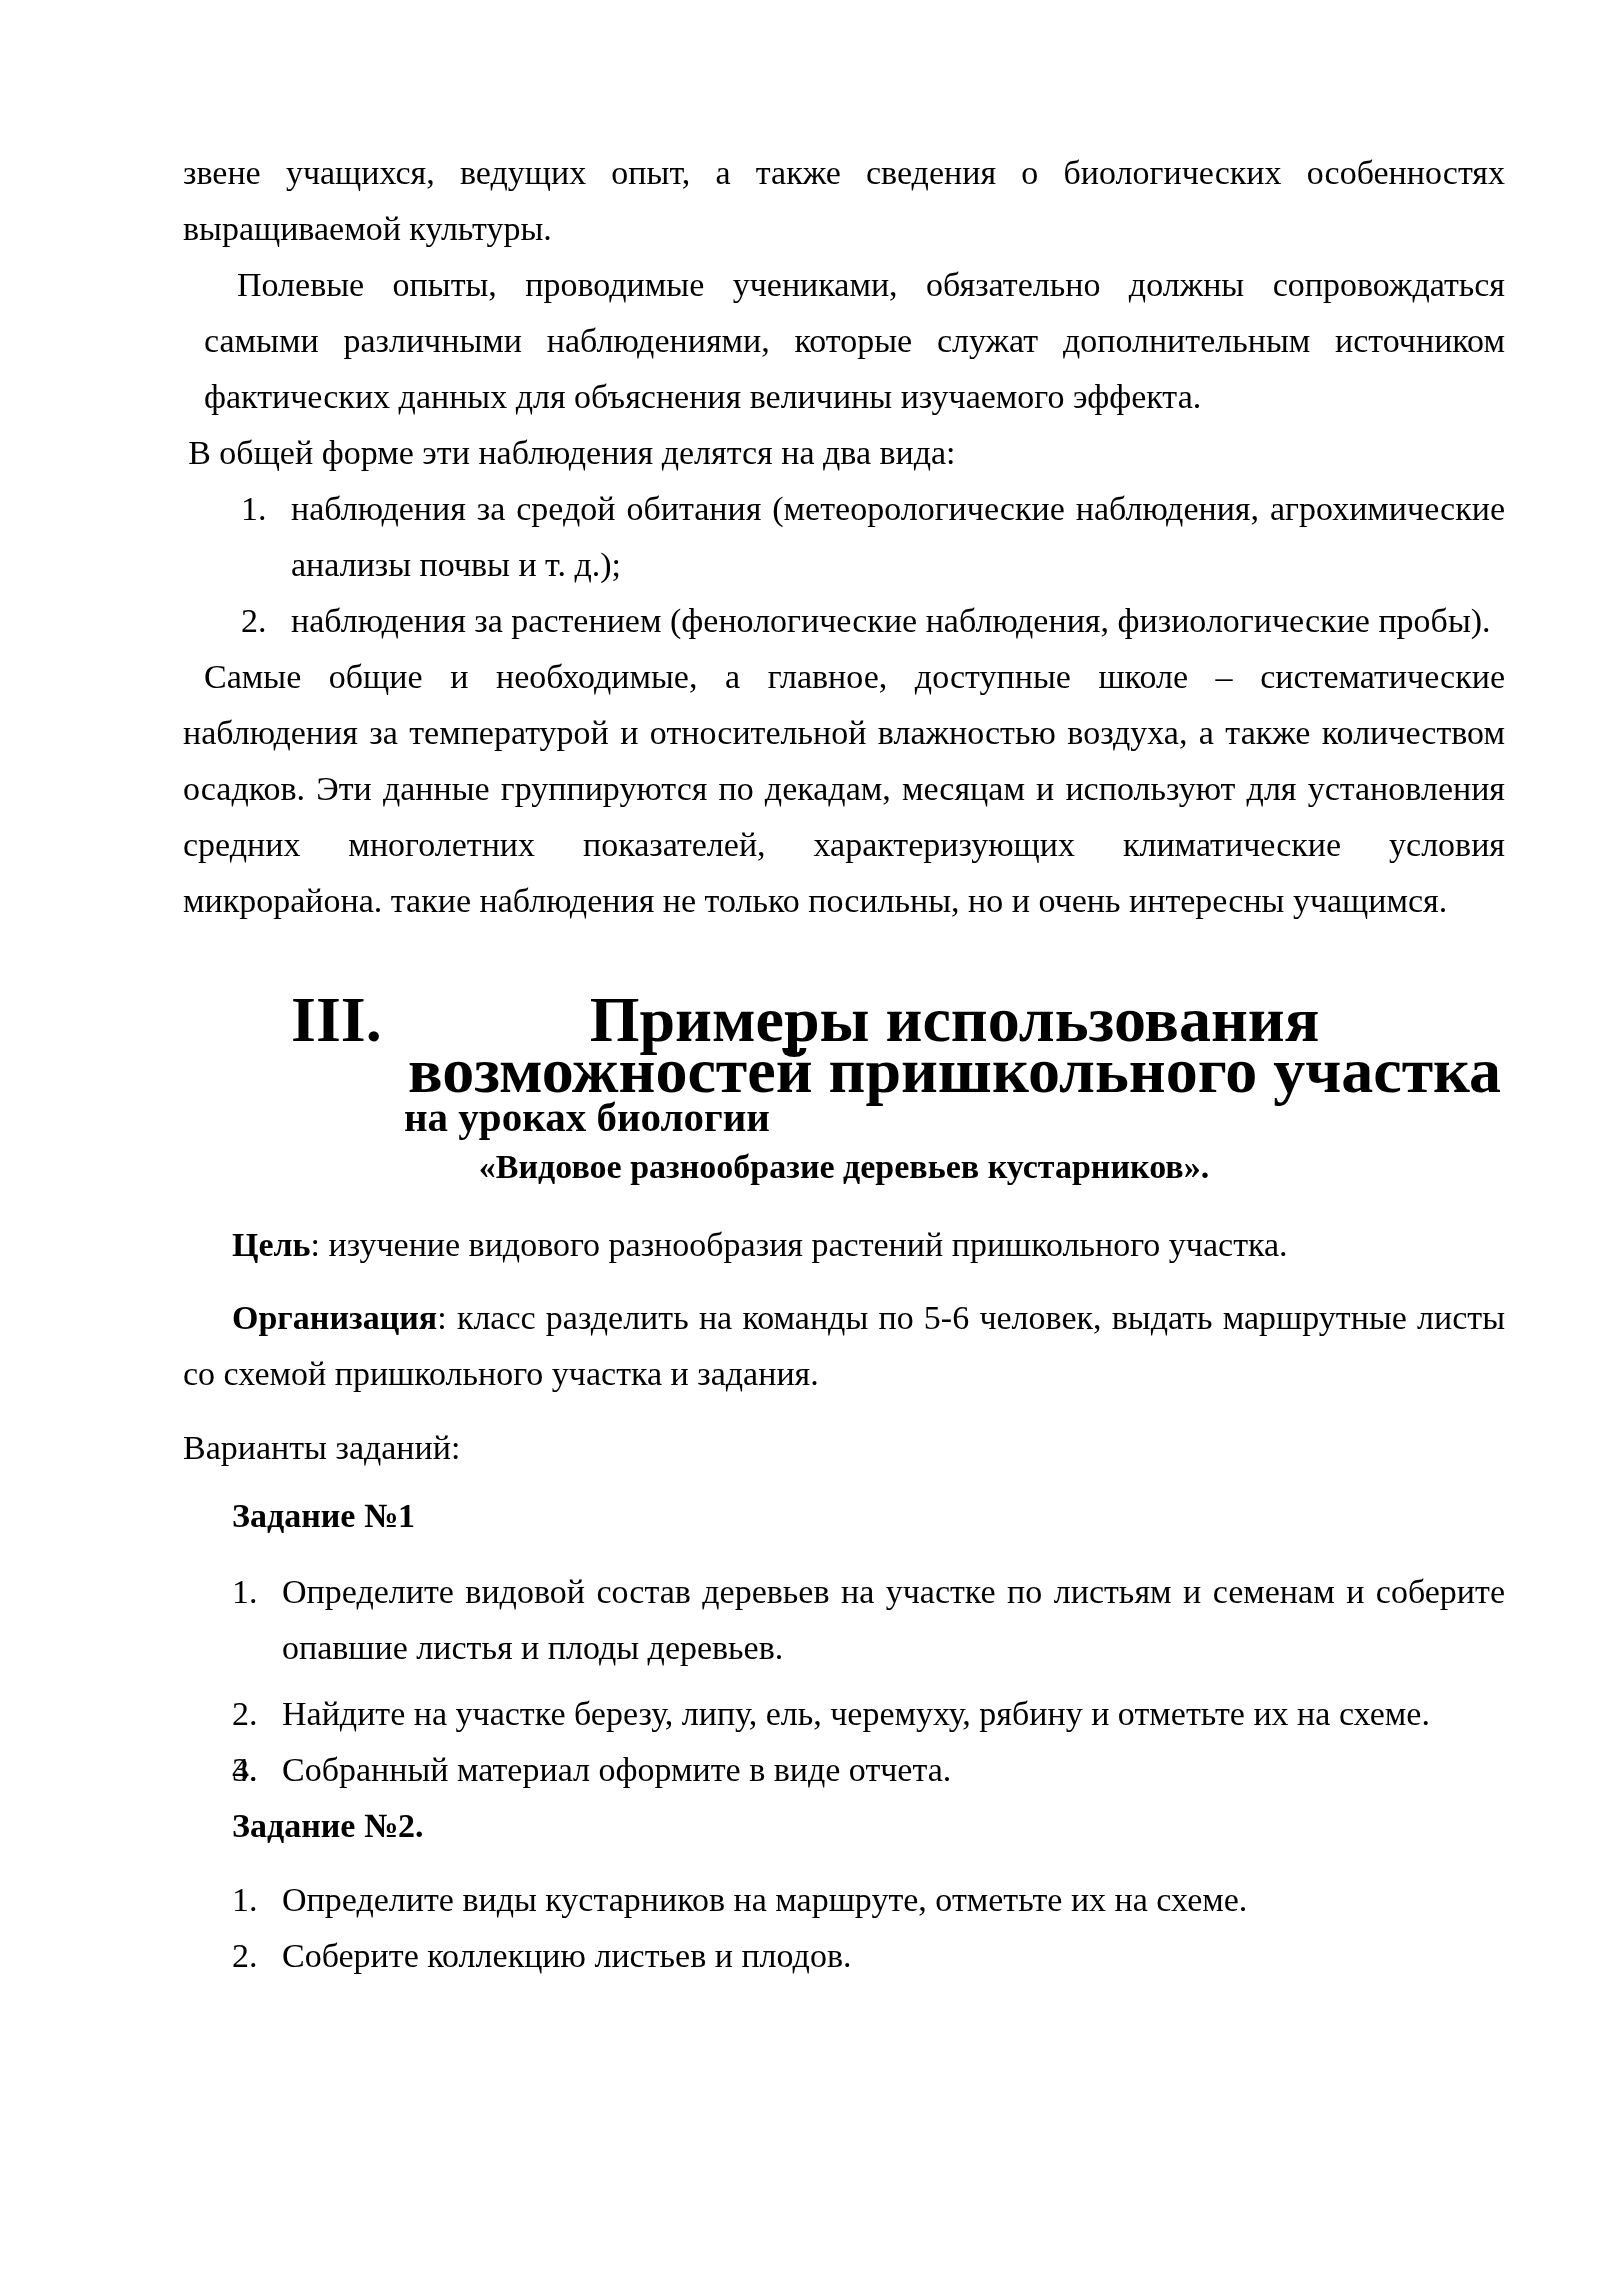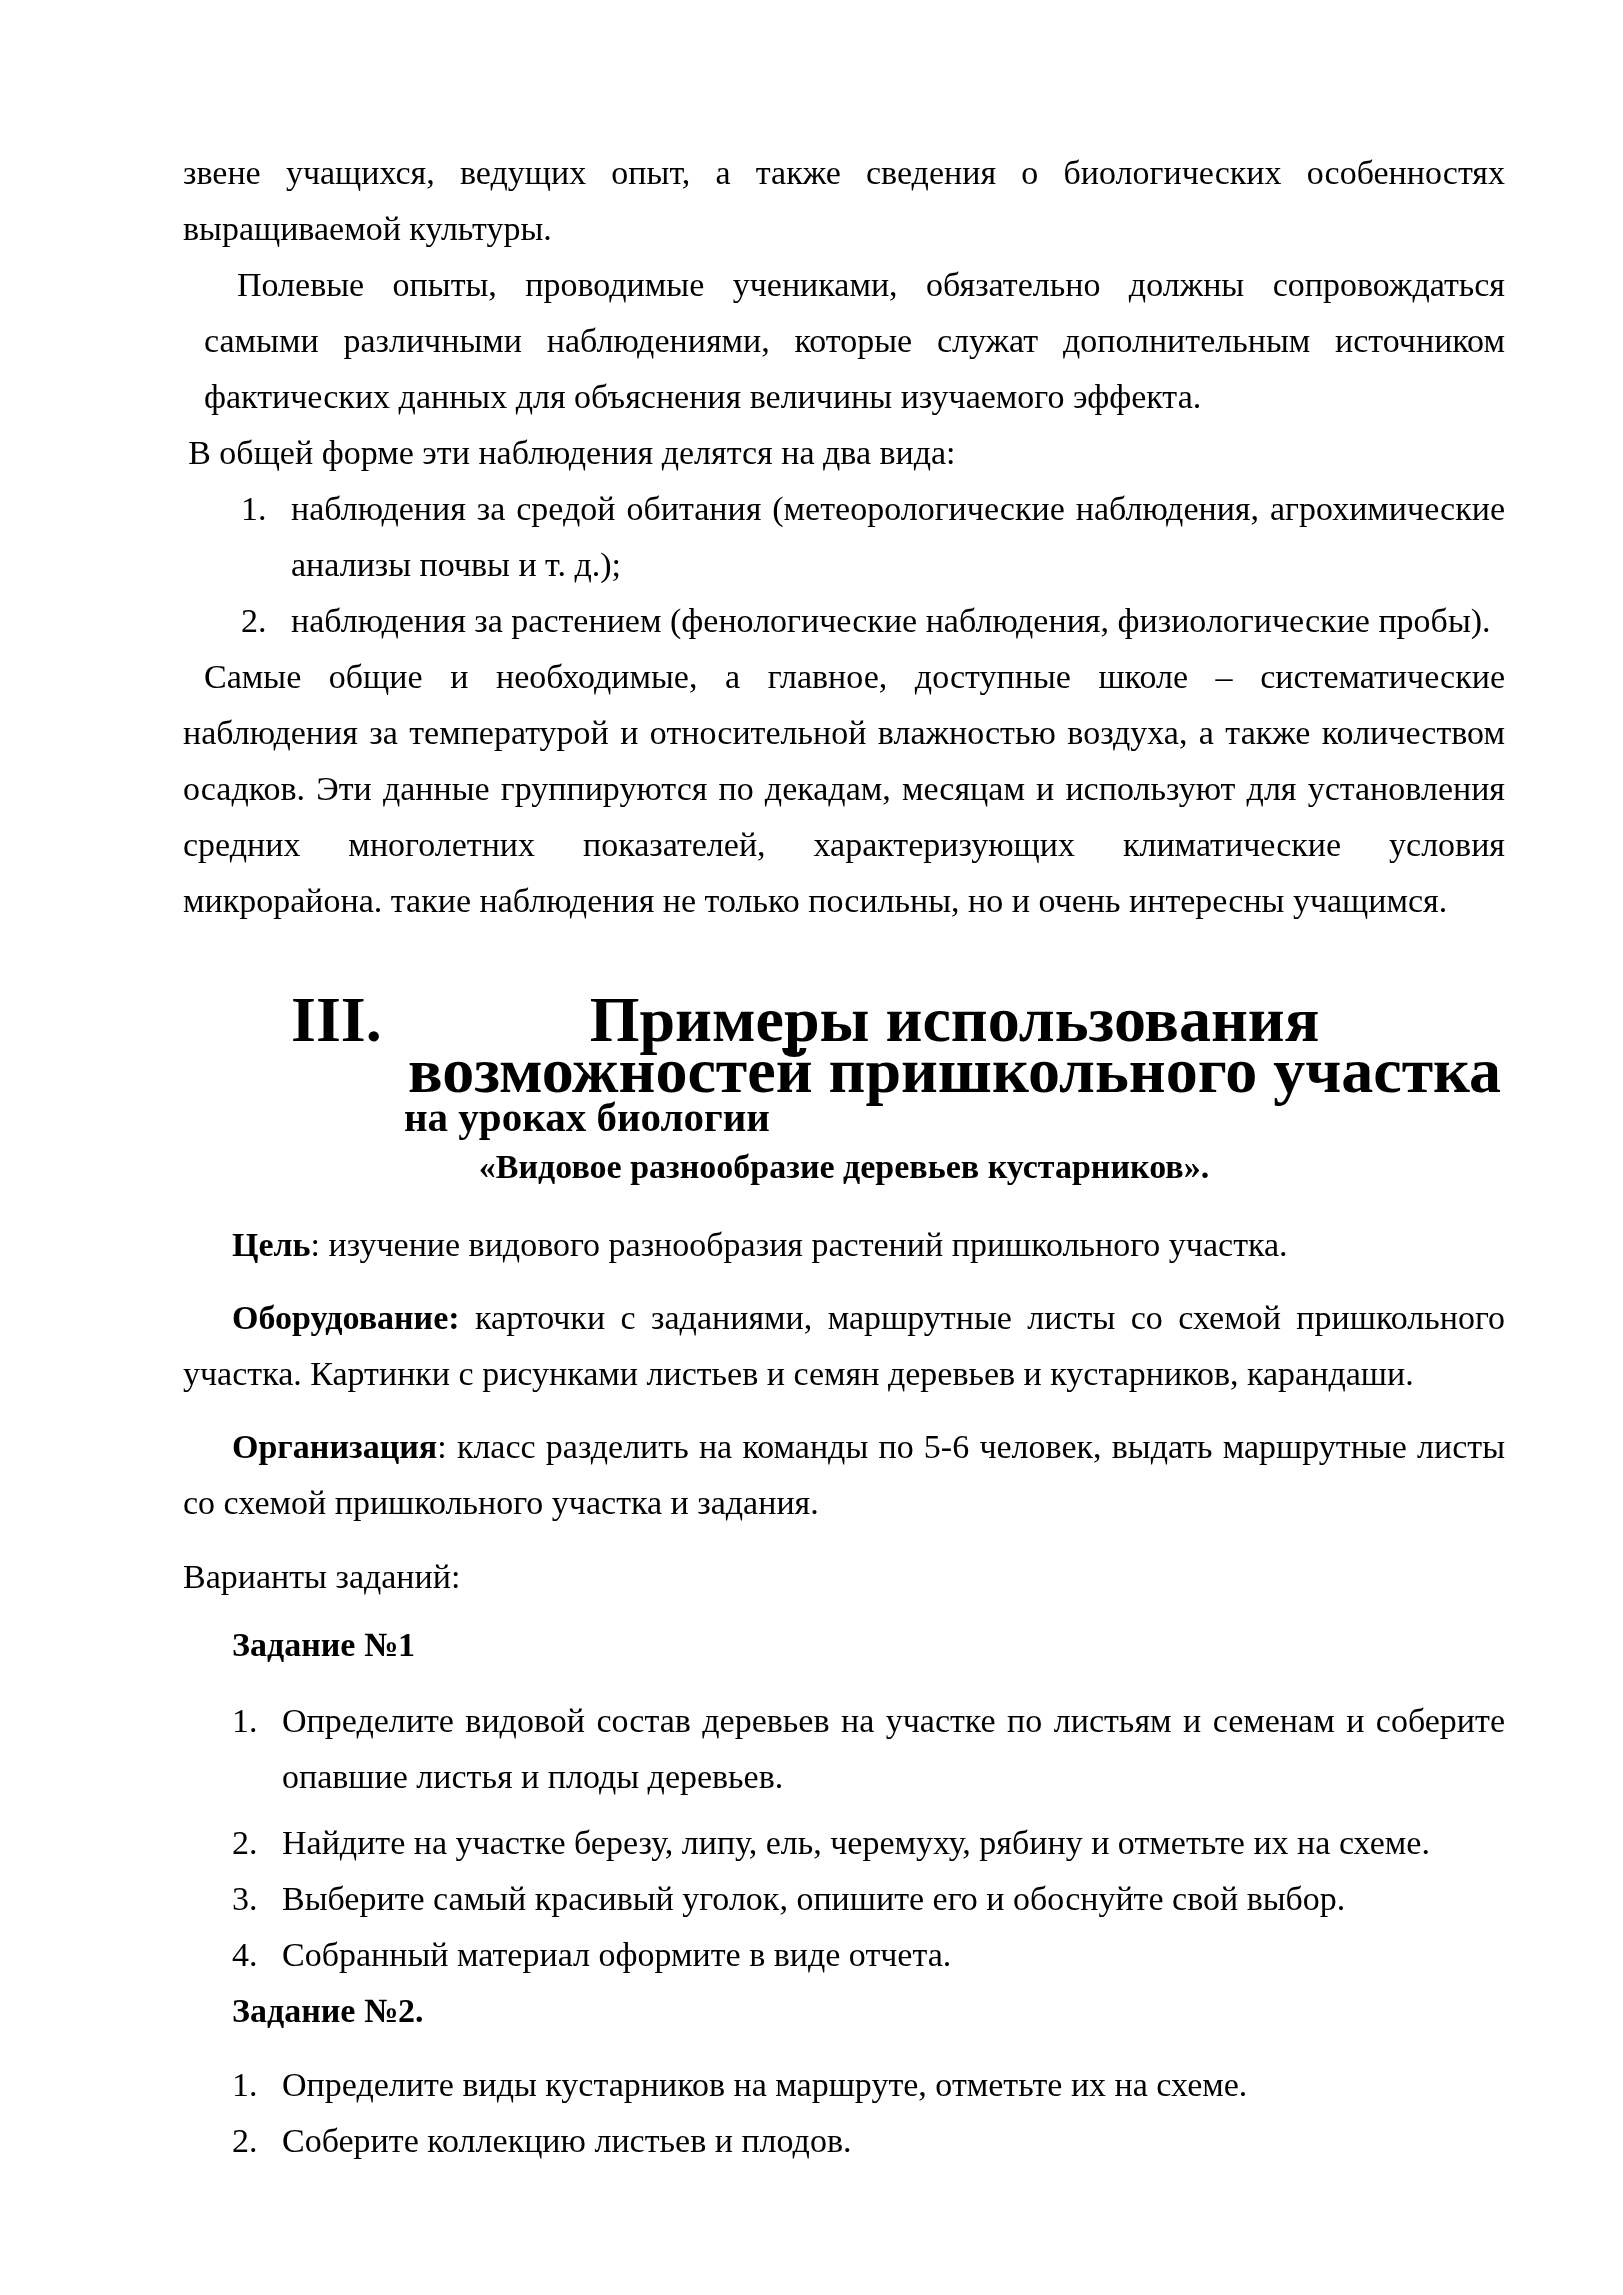--- a/index.html
+++ b/index.html
@@ -88,40 +88,38 @@
     <h1 class="heading">
       <span class="num">III.</span>
       <span>Примеры использования возможностей пришкольного участка</span>
     </h1>
     <div class="heading-l2">на уроках биологии</div>
 
     <p class="p subheading">«Видовое разнообразие деревьев кустарников».</p>
 
     <p class="p goal label-indent"><b>Цель</b><span>: изучение видового разнообразия растений пришкольного участка.</span></p>
 
-    <p class="p block label-indent"><b>Оборудование:</b><span> карточки с заданиями, маршрутные листы со схемой пришкольного участка. Картинки с рисунками листьев и семян деревьев и кустарников, карандаши.</span></p>
 
     <p class="p block label-indent"><b>Организация</b><span>: класс разделить на команды по 5-6 человек, выдать маршрутные листы со схемой пришкольного участка и задания.</span></p>
 
     <p class="p variants">Варианты заданий:</p>
 
     <p class="p task-title label-indent">Задание №1</p>
 
     <div class="olist mt30">
       <div class="li task-li">
         <span class="num">1.</span>
         <span>Определите видовой состав деревьев на участке по листьям и семенам и соберите опавшие листья и плоды деревьев.</span>
       </div>
       <div class="li task-li mt16">
         <span class="num">2.</span>
         <span>Найдите на участке березу, липу, ель, черемуху, рябину и отметьте их на схеме.</span>
       </div>
       <div class="li task-li">
         <span class="num">3.</span>
-        <span>Выберите самый красивый уголок, опишите его и обоснуйте свой выбор.</span>
       </div>
       <div class="li task-li">
         <span class="num">4.</span>
         <span>Собранный материал оформите в виде отчета.</span>
       </div>
     </div>
 
     <p class="p task-title-2 label-indent">Задание №2.</p>
 
     <div class="olist mt28">

